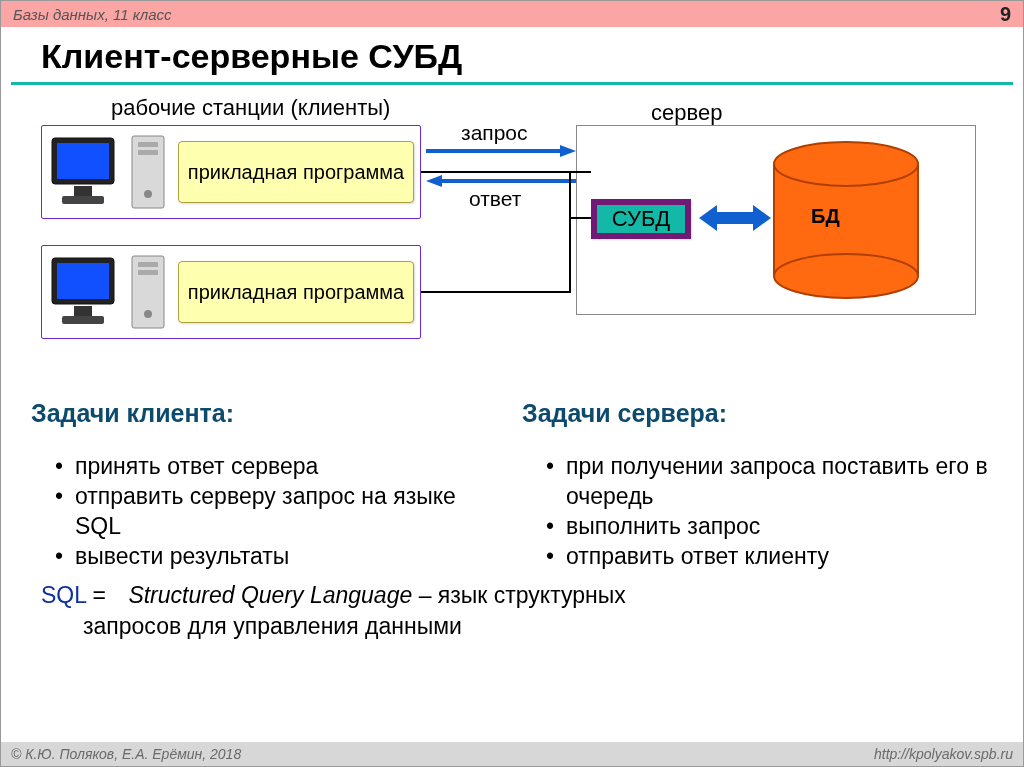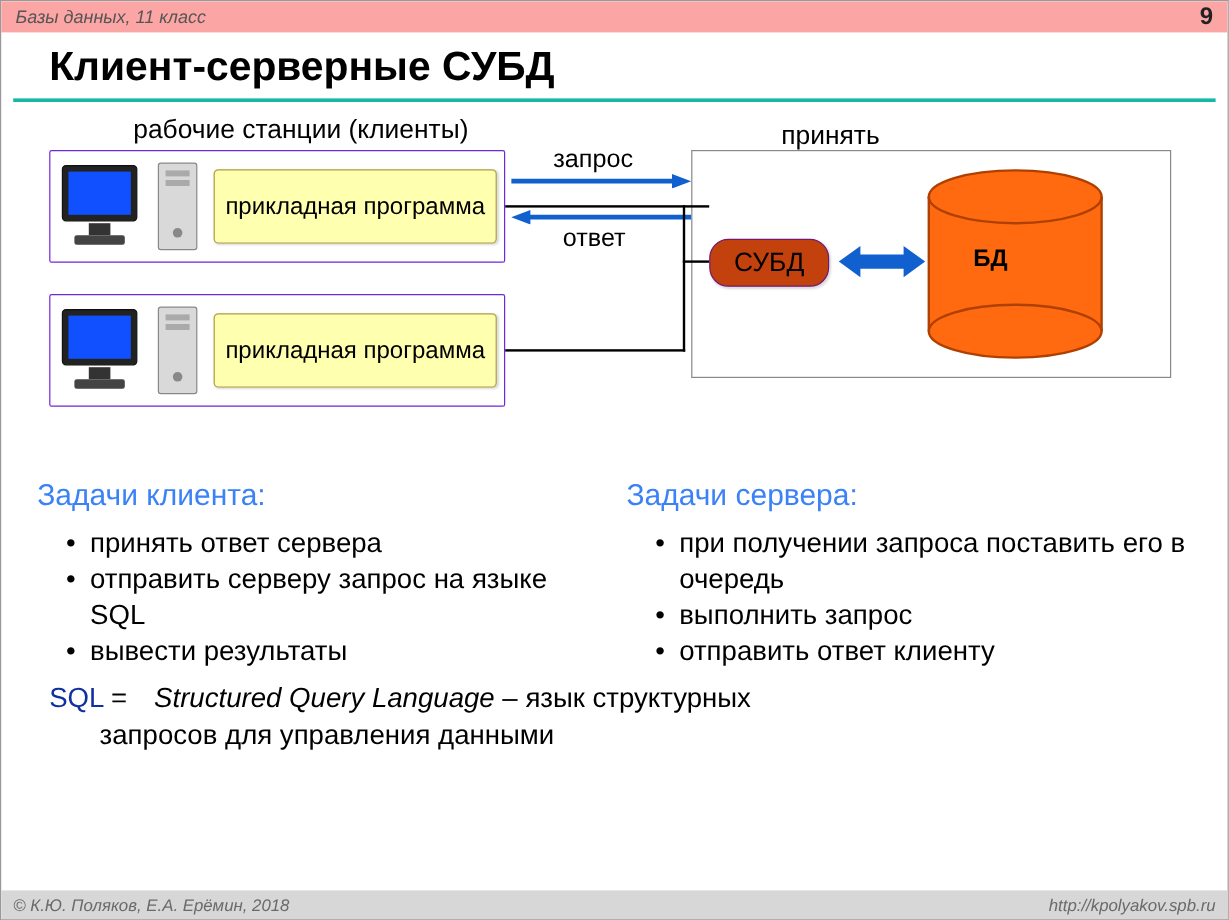--- a/index.html
+++ b/index.html
@@ -46,43 +46,43 @@
     text-align: center; font-size: 20px; line-height: 1.1;
     box-shadow: 1px 1px 2px rgba(0,0,0,.15);
   }
   .server-box {
     position: absolute; left: 555px; top: 30px; width: 400px; height: 190px;
     border: 1px solid #888;
     background: #fff;
   }
   .subd-box {
     position: absolute; left: 570px; top: 104px; width: 100px; height: 40px;
-    background: #c2410c;
-    border: 1px solid #701a75; border-radius: 16px;
+    background: #14b8a6;
+    border: 6px solid #701a75; border-radius: 0;
     display: flex; align-items: center; justify-content: center;
     font-size: 22px;
     box-shadow: 1px 1px 2px rgba(0,0,0,.15);
   }
   .db-cyl { position: absolute; left: 750px; top: 45px; width: 150px; height: 160px; }
   .db-label {
     position: absolute; left: 790px; top: 110px;
     font-size: 20px; color: #000; font-weight: bold;
   }
   .arrow-req { position: absolute; left: 405px; top: 50px; width: 150px; height: 12px; }
   .arrow-resp { position: absolute; left: 405px; top: 80px; width: 150px; height: 12px; }
   .label-req { position: absolute; left: 440px; top: 26px; font-size: 21px; }
   .label-resp { position: absolute; left: 448px; top: 92px; font-size: 21px; }
   .line-c1 { position: absolute; left: 400px; top: 76px; width: 170px; height: 2px; background: #000; }
   .line-c2 { position: absolute; left: 400px; top: 196px; width: 150px; height: 2px; background: #000; }
   .line-v { position: absolute; left: 548px; top: 76px; width: 2px; height: 122px; background: #000; }
   .line-to-subd { position: absolute; left: 548px; top: 122px; width: 22px; height: 2px; background: #000; }
   .arrow-double { position: absolute; left: 678px; top: 108px; width: 72px; height: 30px; }
   .columns { display: flex; margin: 4px 30px 6px 30px; gap: 20px; }
   .col { flex: 1; }
-  .col h3 { font-size: 25px; font-weight: normal; color: #3b82f6; margin-bottom: 10px; }
+  .col h3 { font-size: 25px; font-weight: bold; color: #0c4a6e; margin-bottom: 24px; }
   .col ul { list-style: none; padding-left: 24px; }
   .col li { font-size: 23px; line-height: 1.3; position: relative; padding-left: 20px; }
   .col li::before { content: "•"; position: absolute; left: 0; top: 0; }
   .sql-note { margin: 8px 30px 0 40px; font-size: 23px; line-height: 1.35; }
   .sql-note .sql { color: #1030a0; }
   .sql-note .eng { font-style: italic; margin-left: 16px; }
   .sql-note .indent { display:block; padding-left: 42px; }
   .footer {
     position: absolute; left: 0; right: 0; bottom: 0;
     height: 24px; background: #d7d7d7;
@@ -96,21 +96,21 @@
 
 <div class="topbar">
   <span>Базы данных, 11 класс</span>
   <span class="pagenum">9</span>
 </div>
 
 <h1 class="title">Клиент-серверные СУБД</h1>
 
 <div class="diagram">
   <div class="label-workstations">рабочие станции (клиенты)</div>
-  <div class="label-server">принять</div>
+  <div class="label-server">сервер</div>
 
   <div class="client-box c1">
     <svg class="monitor-icon" viewBox="0 0 70 80">
       <rect x="4" y="6" width="62" height="46" rx="3" fill="#222" stroke="#111"></rect>
       <rect x="9" y="11" width="52" height="36" fill="#1050ff"></rect>
       <rect x="26" y="54" width="18" height="10" fill="#333"></rect>
       <rect x="14" y="64" width="42" height="8" rx="2" fill="#444"></rect>
     </svg>
     <svg class="tower-icon" viewBox="0 0 40 80">
       <rect x="4" y="4" width="32" height="72" rx="2" fill="#d9d9d9" stroke="#888"></rect>

